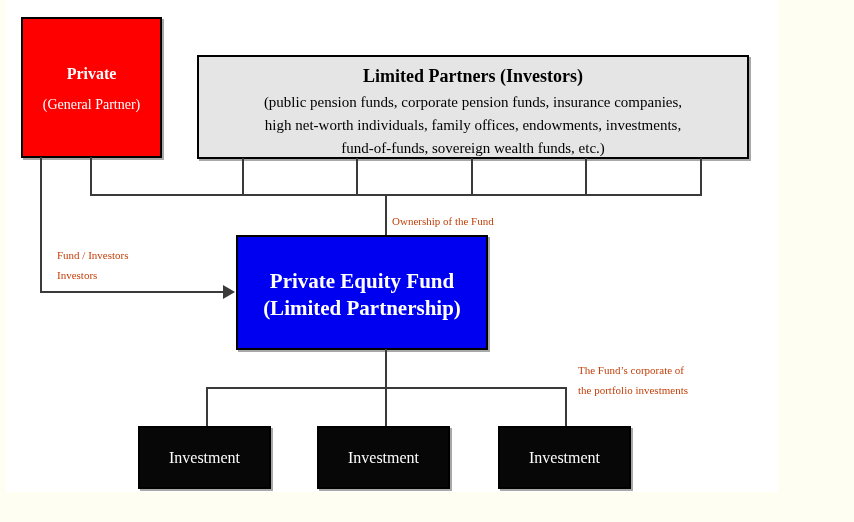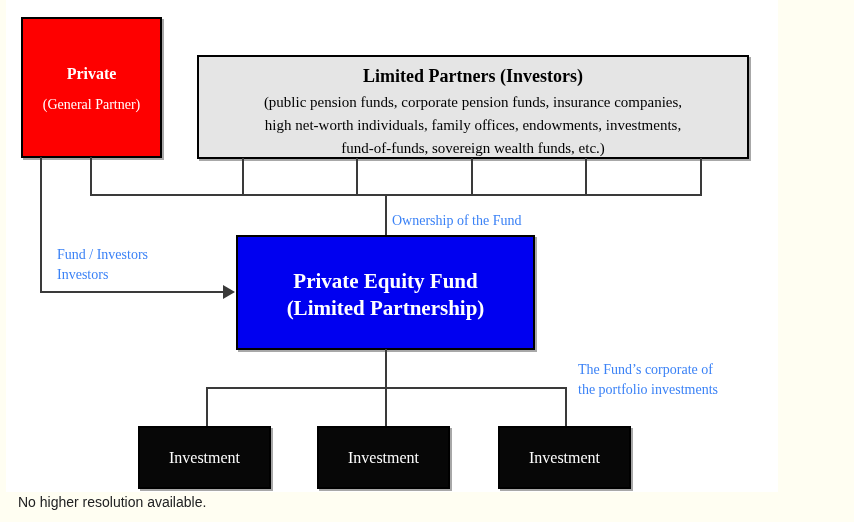--- a/index.html
+++ b/index.html
@@ -22,21 +22,21 @@
         align-items:center;justify-content:center;text-align:center;box-shadow:2px 2px 0 #a8a8a8;}
 
   .gp-box{left:21px;top:17px;width:141px;height:141px;background:var(--gp-fill);color:#fff;}
   .gp-title{font-weight:bold;font-size:16px;line-height:26px;}
   .gp-sub{font-size:14px;line-height:18px;margin-top:9px;}
 
   .lp-box{left:197px;top:55px;width:552px;height:104px;background:#e5e5e5;color:#000;padding-top:8px;}
   .lp-title{font-weight:bold;font-size:18px;line-height:25px;}
   .lp-body{font-size:15px;line-height:19px;margin-top:4px;}
 
-  .fund-box{left:236px;top:235px;width:299px;height:115px;background:var(--fund-fill);color:#fff;}
+  .fund-box{left:236px;top:235px;width:252px;height:115px;background:var(--fund-fill);color:#fff;}
   .fund-title{font-weight:bold;font-size:21px;line-height:27px;}
   .fund-sub{font-weight:bold;font-size:21px;line-height:19px;margin-top:4px;}
 
   .inv-box{top:426px;width:133px;height:63px;background:var(--investment-fill);color:#fdfdfd;}
   .inv-label{font-size:16px;}
   .inv-1{left:138px;} .inv-2{left:317px;} .inv-3{left:498px;}
 
   .line{position:absolute;background:var(--line);}
   .l-red-left-v{left:40px;top:157px;width:2px;height:136px;}
   .l-red-right-v{left:90px;top:157px;width:2px;height:38px;}
@@ -46,21 +46,21 @@
   .l-fund-top-v{left:385px;top:196px;width:2px;height:39px;}
   .l-arrow-h{left:40px;top:291px;width:184px;height:2px;}
   .arrow-head{position:absolute;left:223px;top:285px;width:0;height:0;
               border-top:7px solid transparent;border-bottom:7px solid transparent;
               border-left:12px solid var(--line);}
   .l-fund-bottom-v{left:385px;top:349px;width:2px;height:77px;}
   .l-rail2{left:206px;top:387px;width:361px;height:2px;}
   .l-tick-b{top:387px;width:2px;height:39px;}
   .tb1{left:206px;} .tb2{left:565px;}
 
-  .note{position:absolute;color:#3b82f6;font-size:14px;line-height:20px;}
+  .note{position:absolute;color:#c2410c;font-size:11px;line-height:20px;}
   .ownership-label{left:392px;top:211px;}
   .mgmt-label{left:57px;top:245px;}
   .portfolio-label{left:578px;top:360px;}
 
   .caption{position:absolute;left:18px;top:494px;font-family:"Liberation Sans",sans-serif;
            font-size:14px;color:var(--caption-color);}
 </style>
 </head>
 <body>
 
@@ -117,15 +117,14 @@
   <div class="dbox inv-box inv-1">
     <div class="inv-label">Investment</div>
   </div>
   <div class="dbox inv-box inv-2">
     <div class="inv-label">Investment</div>
   </div>
   <div class="dbox inv-box inv-3">
     <div class="inv-label">Investment</div>
   </div>
 
-  <div class="caption">No higher resolution available.</div>
 
 </div>
 
 </body></html>

